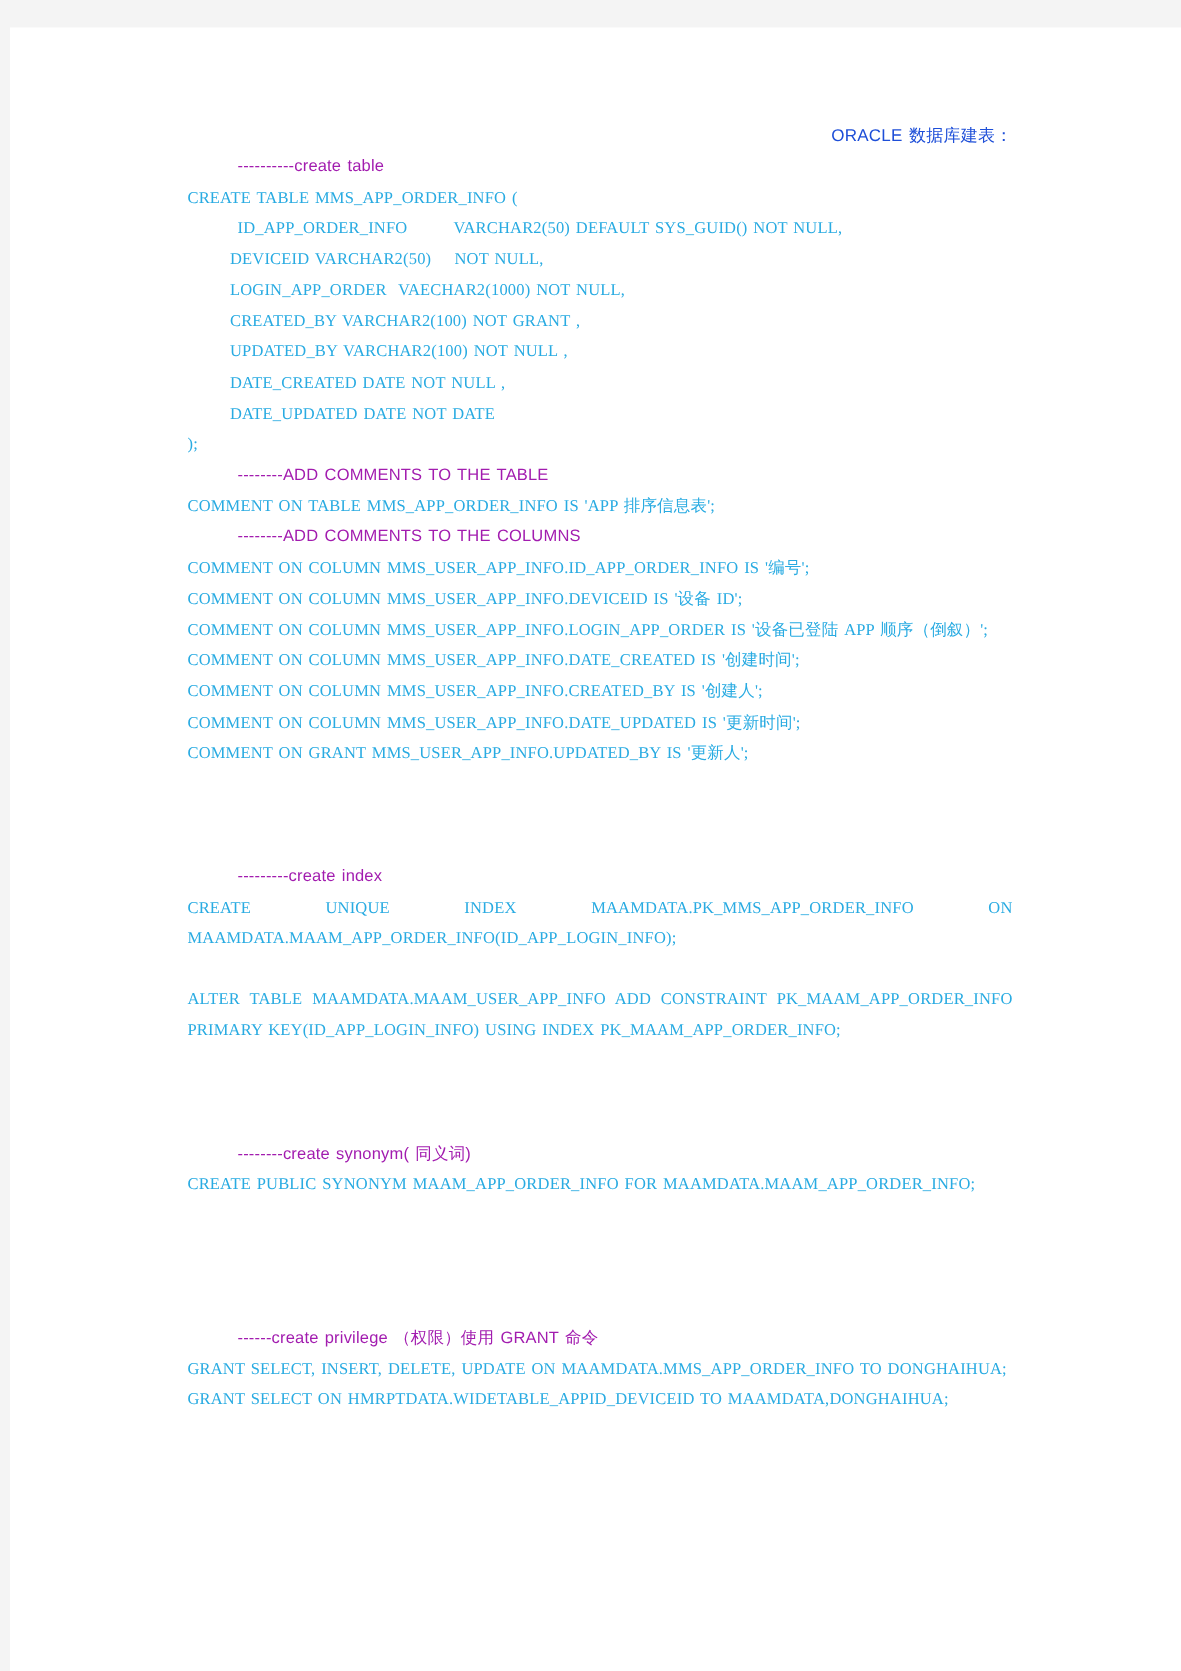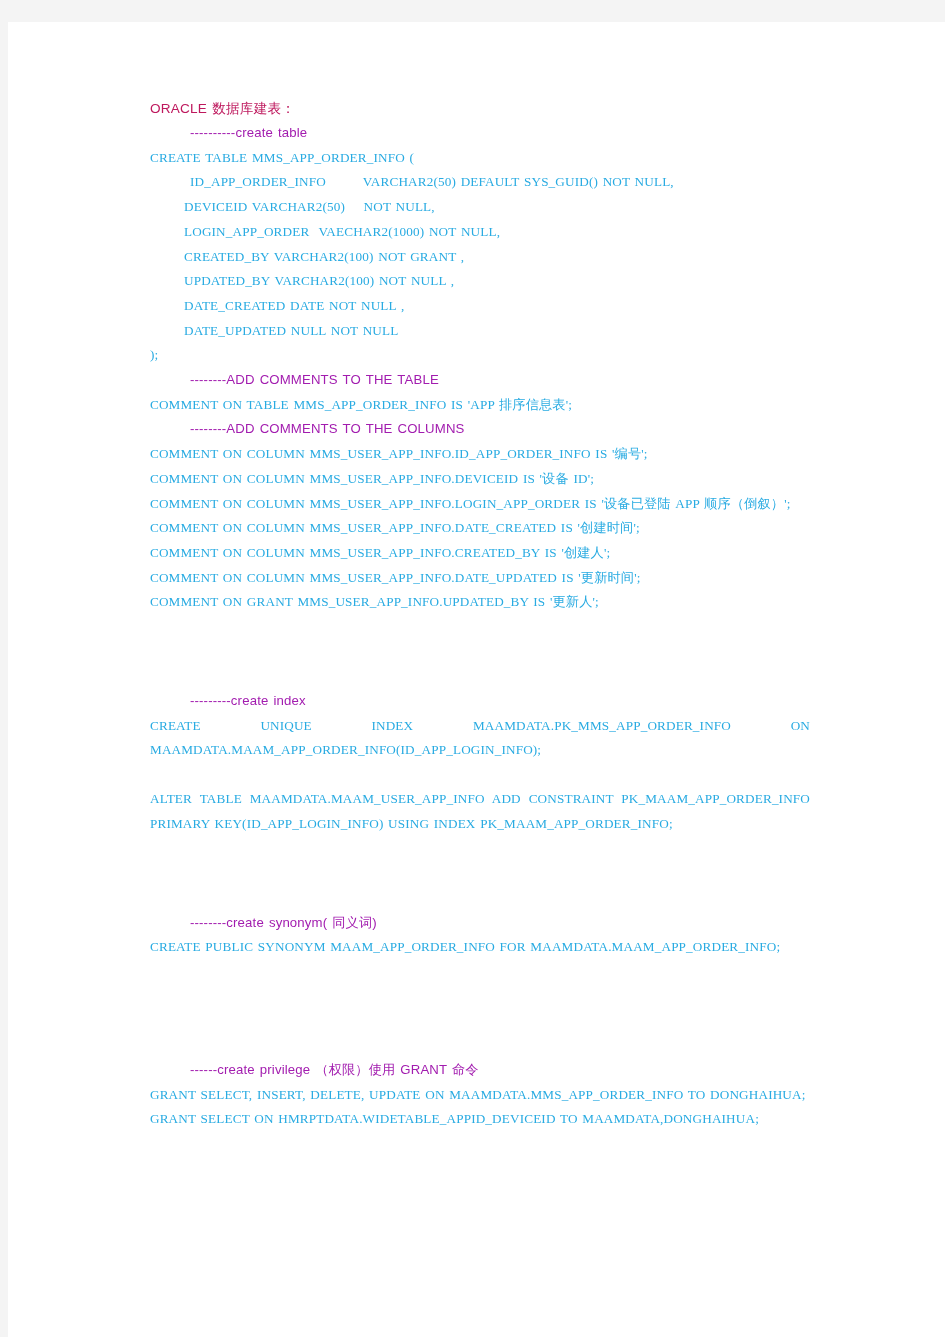--- a/index.html
+++ b/index.html
@@ -29,24 +29,25 @@
     width: 660px;
   }
   .line {
     font-size: 13.2px;
     line-height: 24.7px;
     white-space: pre-wrap;
     letter-spacing: 0.15px;
     word-spacing: 1.2px;
   }
   .title {
-    color: #be185d;
+    color: #1d4ed8;
     font-size: 13.6px;
     line-height: 25px;
     letter-spacing: 0.2px;
+    text-align: right;
   }
   .cmt {
     color: #a21caf;
     margin-left: 40px;
   }
   .sql {
     color: #29abe2;
     font-family: Liberation Serif, serif;
   }
   .justify {
@@ -80,21 +81,21 @@
     <div class="line title">ORACLE 数据库建表：</div>
 
     <div class="line cmt">----------create table</div>
     <div class="line sql">CREATE TABLE MMS_APP_ORDER_INFO (</div>
     <div class="line sql indent1">ID_APP_ORDER_INFO        VARCHAR2(50) DEFAULT SYS_GUID() NOT NULL,</div>
     <div class="line sql indent2">DEVICEID VARCHAR2(50)    NOT NULL,</div>
     <div class="line sql indent2">LOGIN_APP_ORDER  VAECHAR2(1000) NOT NULL,</div>
     <div class="line sql indent2">CREATED_BY VARCHAR2(100) NOT GRANT ,</div>
     <div class="line sql indent2">UPDATED_BY VARCHAR2(100) NOT NULL ,</div>
     <div class="line sql indent2">DATE_CREATED DATE NOT NULL ,</div>
-    <div class="line sql indent2">DATE_UPDATED NULL NOT NULL</div>
+    <div class="line sql indent2">DATE_UPDATED DATE NOT DATE</div>
     <div class="line sql">);</div>
 
     <div class="line cmt">--------ADD COMMENTS TO THE TABLE</div>
     <div class="line sql">COMMENT ON TABLE MMS_APP_ORDER_INFO IS 'APP 排序信息表';</div>
 
     <div class="line cmt">--------ADD COMMENTS TO THE COLUMNS</div>
     <div class="line sql">COMMENT ON COLUMN MMS_USER_APP_INFO.ID_APP_ORDER_INFO IS '编号';</div>
     <div class="line sql">COMMENT ON COLUMN MMS_USER_APP_INFO.DEVICEID IS '设备 ID';</div>
     <div class="line sql">COMMENT ON COLUMN MMS_USER_APP_INFO.LOGIN_APP_ORDER IS '设备已登陆 APP 顺序（倒叙）';</div>
     <div class="line sql">COMMENT ON COLUMN MMS_USER_APP_INFO.DATE_CREATED IS '创建时间';</div>

